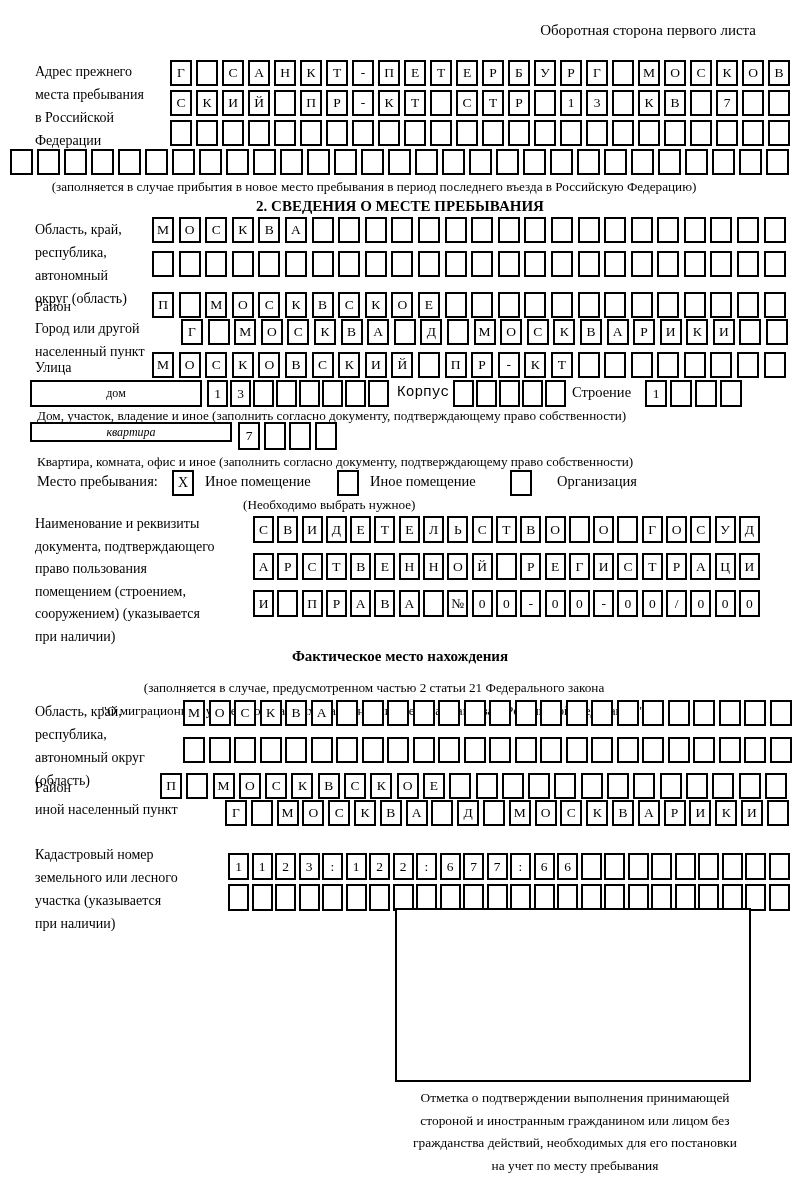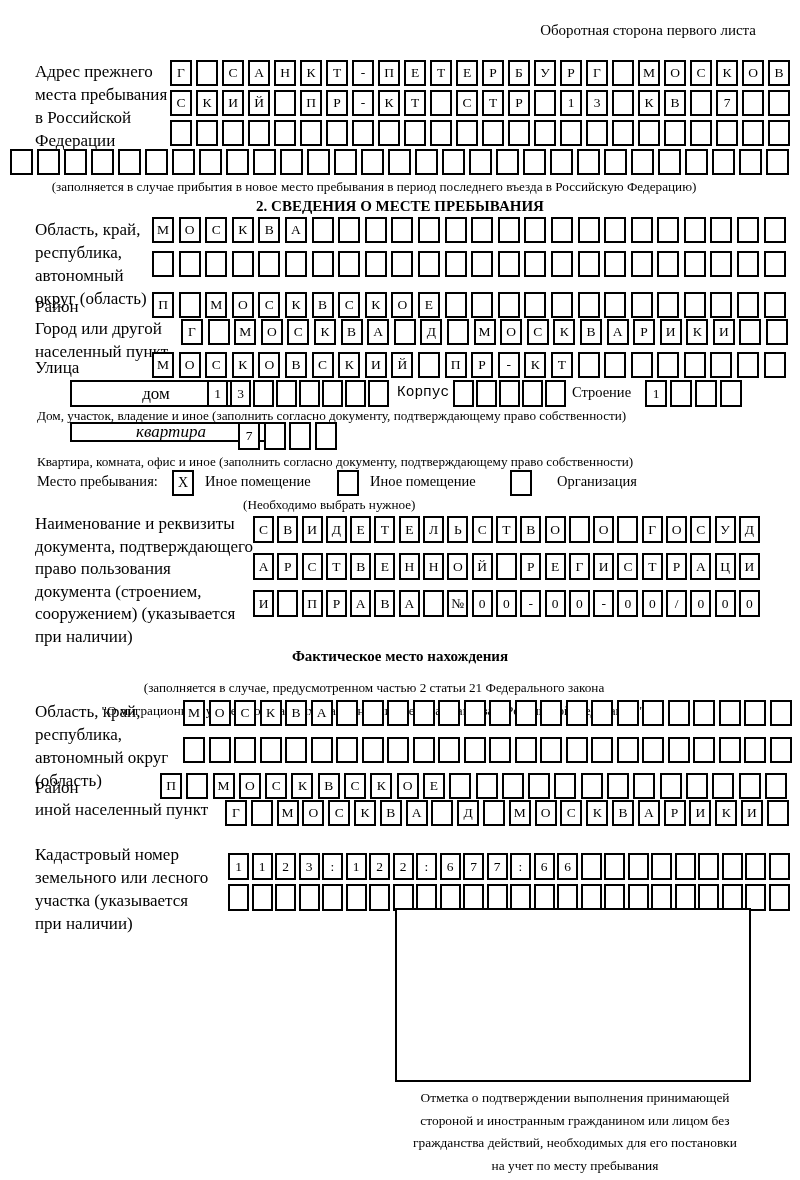--- a/index.html
+++ b/index.html
@@ -2,35 +2,35 @@
 <html><head>
 <meta charset="utf-8">
 <style>
   html,body{margin:0;padding:0;background:#ffffff;}
   .page{
     position:relative; width:800px; height:1180px; background:#ffffff;
     font-family:"Liberation Serif","DejaVu Serif",serif; color:#000;
     overflow:hidden;
   }
   .hnote{position:absolute; top:22px; right:44px; font-size:15px;}
-  .lbl{position:absolute; font-size:17px; line-height:23px;}
+  .lbl{position:absolute; font-size:14px; line-height:23px;}
   .caption{position:absolute; font-size:13.2px; line-height:17px;}
   .caption.center{left:0; width:748px; text-align:center;}
   .title{position:absolute; left:0; width:800px; text-align:center; font-weight:bold; font-size:15px;}
   .cell-row{position:absolute; display:flex; gap:4px;}
   .cell{
     flex:0 0 auto; width:var(--cw,22px); height:var(--ch,26px);
     border:2px solid #000; box-sizing:border-box;
     display:flex; align-items:center; justify-content:center;
     font-size:13.5px; font-family:"Liberation Serif","DejaVu Serif",serif;
     background:#fff;
   }
   .wide-box{
     position:absolute; border:2px solid #000; box-sizing:border-box; background:#fff;
-    display:flex; align-items:center; justify-content:center; font-size:17px;margin-left:40px;
+    display:flex; align-items:center; justify-content:center; font-size:12px;
   }
   .checkbox{
     position:absolute; width:22px; height:26px; border:2px solid #000; box-sizing:border-box;
     display:flex; align-items:center; justify-content:center; font-size:14px; background:#fff;
   }
   .inline-lbl{position:absolute; font-size:14.5px;}
   .stamp-box{position:absolute; border:2px solid #000; box-sizing:border-box; background:#fff;}
   .stamp-caption{position:absolute; text-align:center; font-size:13.4px; line-height:22.5px;}
   .tline{white-space:nowrap;}
 </style>
@@ -348,21 +348,21 @@
   <div class="checkbox" style="left:337px; top:470px;"></div>
   <div class="inline-lbl" style="left:370px; top:473px;">Иное помещение</div>
   <div class="checkbox" style="left:510px; top:470px;"></div>
   <div class="inline-lbl" style="left:557px; top:473px;">Организация</div>
   <div class="caption" style="left:243px; top:496px;">(Необходимо выбрать нужное)</div>
 
   <div class="lbl" style="left:35px; top:513px; line-height:22.5px;">
       <div class="tline">Наименование и реквизиты</div>
       <div class="tline">документа, подтверждающего</div>
       <div class="tline">право пользования</div>
-      <div class="tline">документа (строением,</div>
+      <div class="tline">помещением (строением,</div>
       <div class="tline">сооружением) (указывается</div>
       <div class="tline">при наличии)</div>
     </div>
   <div class="cell-row" style="left:253px; top:516px; --cw:21px; --ch:27px; gap:3.3px;">
       <span class="cell">С</span>
       <span class="cell">В</span>
       <span class="cell">И</span>
       <span class="cell">Д</span>
       <span class="cell">Е</span>
       <span class="cell">Т</span>

